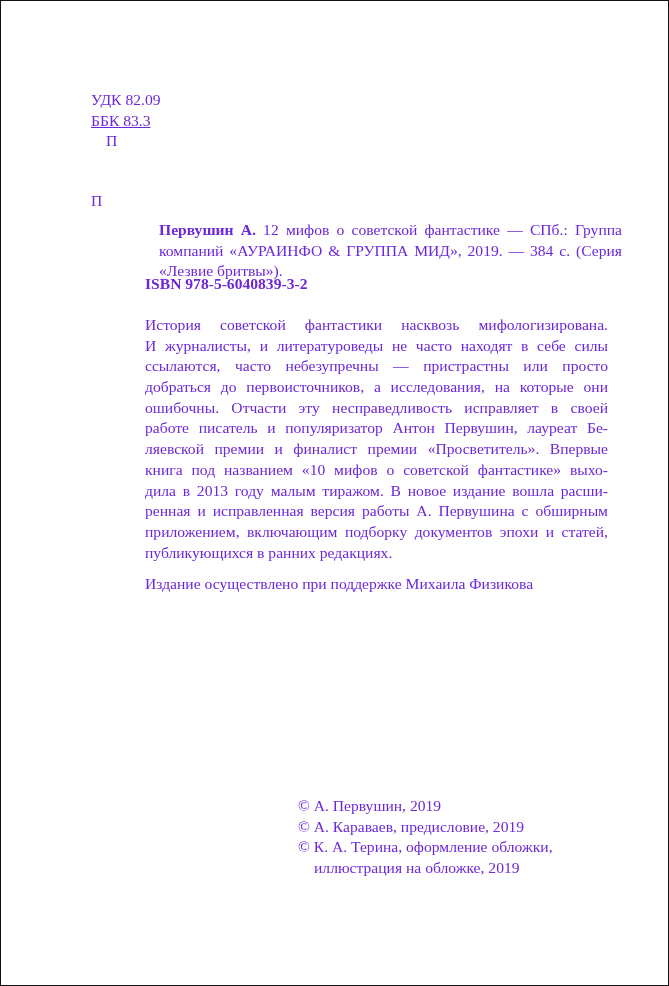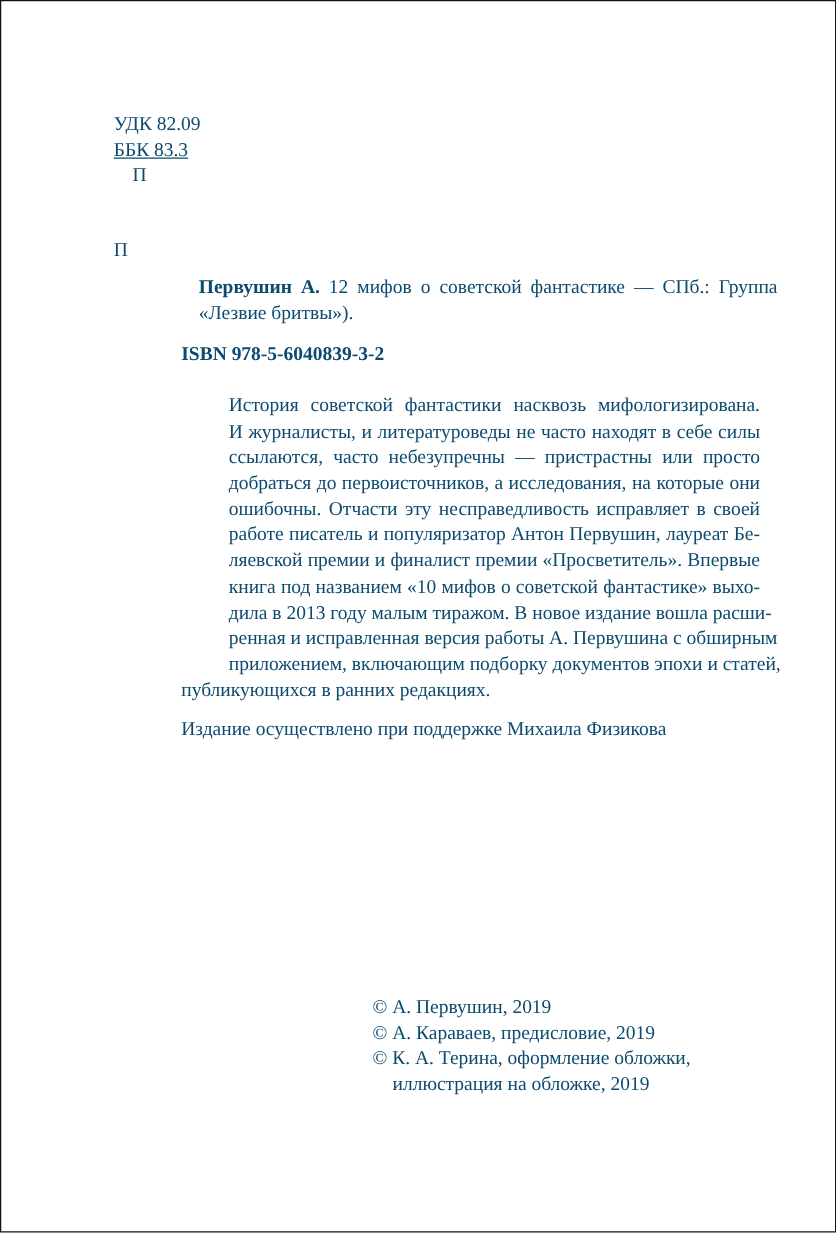--- a/index.html
+++ b/index.html
@@ -3,21 +3,21 @@
   <meta charset="utf-8">
   <style>
     html, body { margin: 0; padding: 0; background: #ffffff; }
     body { width: 669px; height: 986px; position: relative; overflow: hidden; }
     .page {
       position: absolute; left: 0; top: 0;
       width: 669px; height: 986px;
       box-sizing: border-box;
       border: 1.5px solid #111111;
       background: #ffffff;
-      color: #0c4a6e;
+      color: #6d28d9;
       font-family: "Liberation Serif", "DejaVu Serif", serif;
       font-size: 15.6px;
     }
     .abs { position: absolute; white-space: nowrap; }
     .line { display: block; height: 20.7px; line-height: 20.7px; }
     .udk { left: 90px; top: 89px; }
     .bbk { left: 90px; top: 110px; text-decoration: underline; }
     .author-mark { left: 105px; top: 130px; }
     .biblio-letter { left: 90px; top: 190px; }
     .biblio {
@@ -25,40 +25,41 @@
       line-height: 20.7px;
       margin-top: 29px;
     }
     .biblio .bold { font-weight: bold; }
     .justify { text-align: justify; text-align-last: justify; white-space: nowrap; }
     .isbn { left: 144px; top: 273px; font-weight: bold; }
     .annotation {
       position: absolute; left: 144px; top: 314px; width: 463px;
     }
     .annotation .line { white-space: nowrap; }
-    .annotation .j { text-align: justify; text-align-last: justify; margin-left: 38px; }
+    .annotation .j { text-align: justify; text-align-last: justify; }
     .support { left: 144px; top: 573px; }
     .compiler { left: 144px; top: 613px; }
     .copyrights { position: absolute; left: 297px; top: 795px; }
     .copyrights .line { height: 20.5px; line-height: 20.5px; white-space: nowrap; }
     .copyrights .indent { padding-left: 16px; }
   </style>
 </head>
 <body>
 
 <div class="page">
 
   <div class="abs line udk">УДК 82.09</div>
   <div class="abs line bbk">ББК 83.3</div>
   <div class="abs line author-mark">П</div>
 
   <div class="abs line biblio-letter">П</div>
 
   <div class="biblio">
     <div class="line justify"><span class="bold">Первушин А.</span><span> 12 мифов о советской фантастике — СПб.: Группа</span></div>
+    <div class="line justify">компаний «АУРАИНФО &amp; ГРУППА МИД», 2019. — 384 с. (Серия</div>
     <div class="line">«Лезвие бритвы»).</div>
   </div>
 
   <div class="abs line isbn">ISBN 978-5-6040839-3-2</div>
 
   <div class="annotation">
     <div class="line j">История советской фантастики насквозь мифологизирована.</div>
     <div class="line j">И журналисты, и литературоведы не часто находят в себе силы</div>
     <div class="line j">ссылаются, часто небезупречны — пристрастны или просто</div>
     <div class="line j">добраться до первоисточников, а исследования, на которые они</div>

